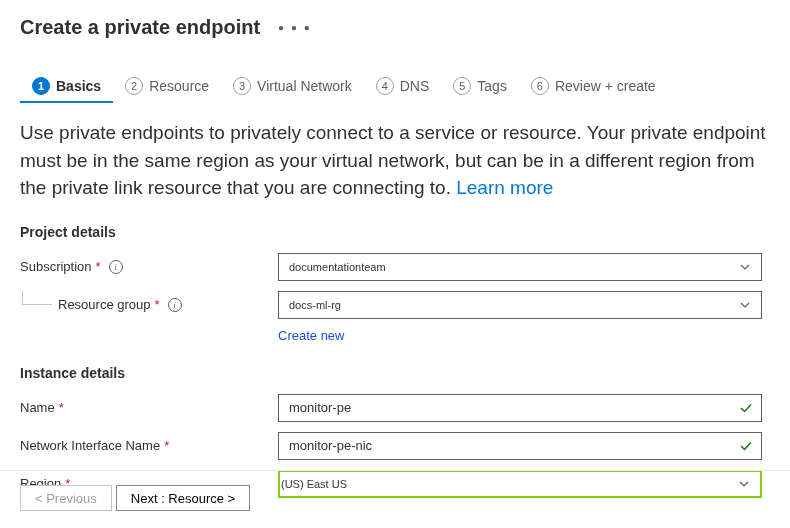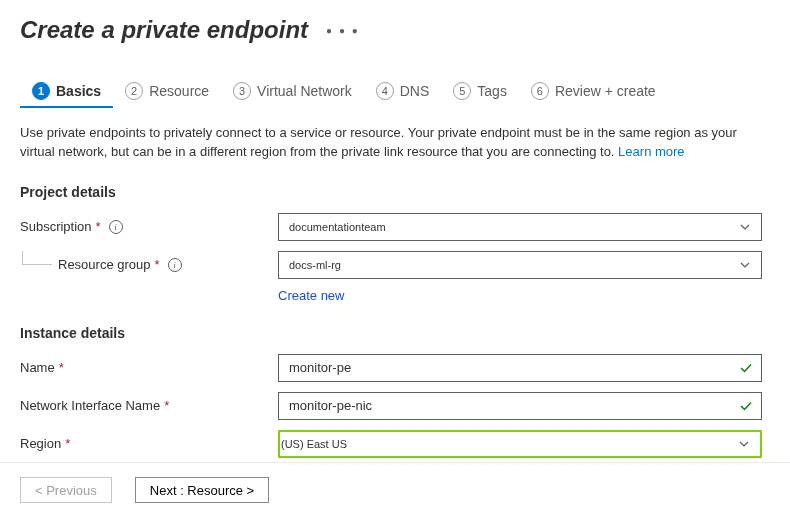--- a/index.html
+++ b/index.html
@@ -11,24 +11,23 @@
       width: 790px;
       height: 528px;
       position: relative;
     }
     .header {
       padding: 16px 20px 0 20px;
       display: flex;
       align-items: center;
     }
     .page-title {
-      font-size: 24px;
+      font-size: 20px;
       font-weight: 600;
       color: #323130;
-      font-style: italic;
     }
     .more-dots {
       margin-left: 18px;
       color: #605e5c;
       font-size: 10px;
       letter-spacing: 2px;
       cursor: pointer;
     }
     .tabs {
       display: flex;
@@ -63,21 +62,21 @@
       border-bottom: 2px solid #0078d4;
       padding-bottom: 6px;
     }
     .tab.active .tab-number {
       background: #0078d4;
       border-color: #0078d4;
       color: #fff;
     }
     .description {
       padding: 16px 20px 0 20px;
-      font-size: 13px;
+      font-size: 19px;
       color: #323130;
       line-height: 1.45;
     }
     .learn-more {
       color: #0078d4;
       cursor: pointer;
     }
     .section-title {
       font-weight: 600;
       font-size: 14px;
@@ -179,28 +178,28 @@
     }
     .valid-check svg { display: block; }
     .create-new {
       font-size: 13px;
       color: #1d4ed8;
       cursor: pointer;
       padding: 4px 0 0 278px;
     }
     .footer {
       position: absolute;
-      bottom: 12px;
+      bottom: 4px;
       left: 0;
       right: 0;
       border-top: 1px solid #edebe9;
       padding: 14px 20px;
       height: 54px;
       display: flex;
-      gap: 23px;
+      gap: 4px;
     }
     .btn {
       height: 26px;
       padding: 0 14px;
       border: 1px solid #8a8886;
       background: #fff;
       font-size: 13px;
       font-family: inherit;
       cursor: pointer;
       display: flex;

